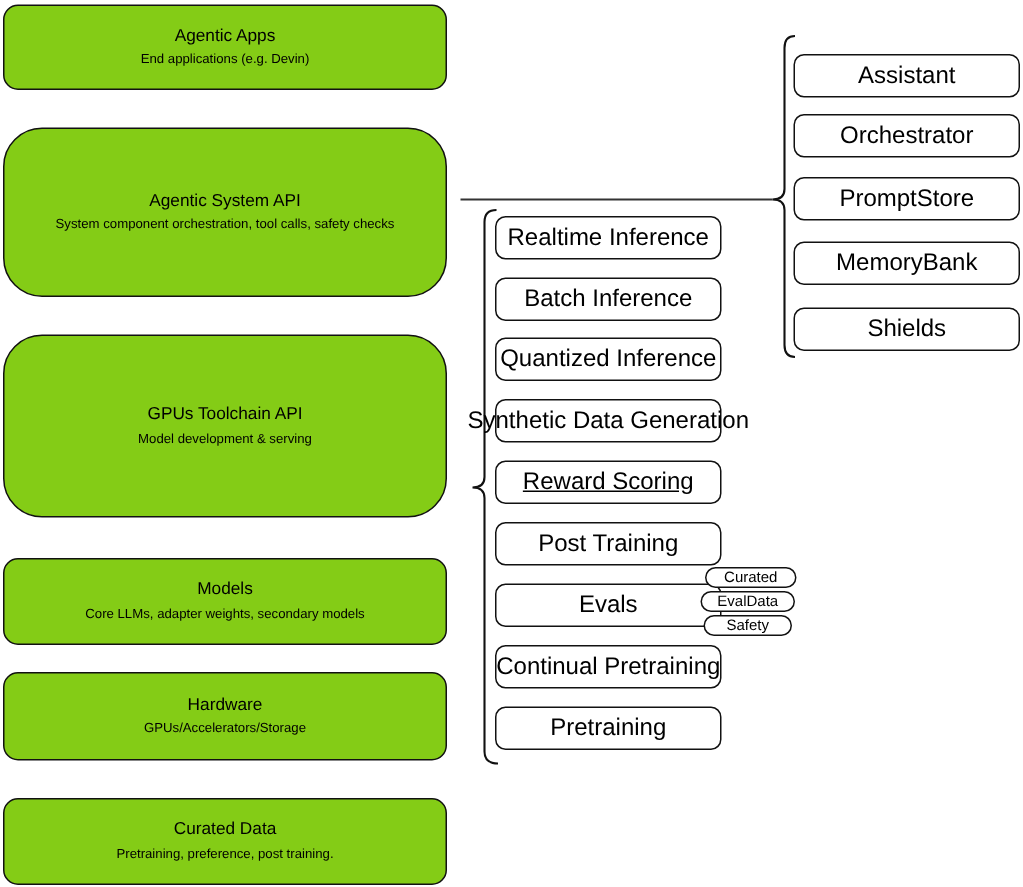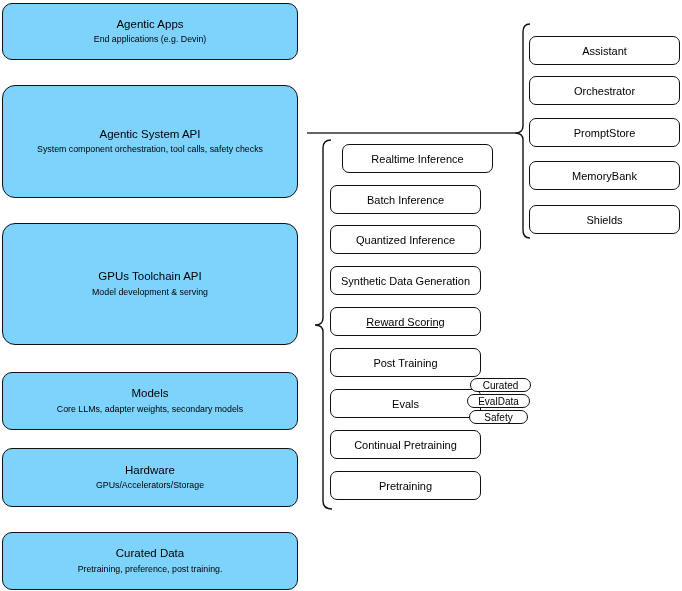--- a/index.html
+++ b/index.html
@@ -20,44 +20,44 @@
     position: absolute;
     left: 0; top: 0;
     width: 682px; height: 591px;
     pointer-events: none;
   }
   .lbox {
     position: absolute;
     left: 2px;
     width: 296px;
     box-sizing: border-box;
-    background: #7dd3fc;
+    background: #84cc16;
     border: 1px solid #111111;
     display: flex;
     flex-direction: column;
     align-items: center;
     justify-content: center;
     gap: 5px;
     text-align: center;
   }
   .lbox .ltitle { font-size: 11.5px; line-height: 1.1; }
   .lbox .lsub   { font-size: 8.8px;  line-height: 1.1; }
   .r10 { border-radius: 10px; }
-  .r26 { border-radius: 13px; }
+  .r26 { border-radius: 26px; }
   .mbox, .rbox {
     position: absolute;
     box-sizing: border-box;
     height: 29px;
     background: #ffffff;
     border: 1px solid #111111;
     border-radius: 7px;
     display: flex;
     align-items: center;
     justify-content: center;
-    font-size: 11px;
+    font-size: 16px;
     text-align: center;
     white-space: nowrap;
   }
   .mbox { left: 330px; width: 151px; }
   .rbox { left: 529px; width: 151px; }
   .pill {
     position: absolute;
     box-sizing: border-box;
     height: 14px;
     background: #ffffff;
@@ -103,21 +103,21 @@
   </div>
   <div class="lbox r10" style="top:448px;height:59px;">
     <div class="ltitle">Hardware</div>
     <div class="lsub">GPUs/Accelerators/Storage</div>
   </div>
   <div class="lbox r10" style="top:532px;height:58px;">
     <div class="ltitle">Curated Data</div>
     <div class="lsub">Pretraining, preference, post training.</div>
   </div>
 
-  <div class="mbox" style="top:144px;margin-left:12px;">
+  <div class="mbox" style="top:144px;">
     <span>Realtime Inference</span>
   </div>
   <div class="mbox" style="top:185px;">
     <span>Batch Inference</span>
   </div>
   <div class="mbox" style="top:225px;">
     <span>Quantized Inference</span>
   </div>
   <div class="mbox" style="top:266px;">
     <span>Synthetic Data Generation</span>

